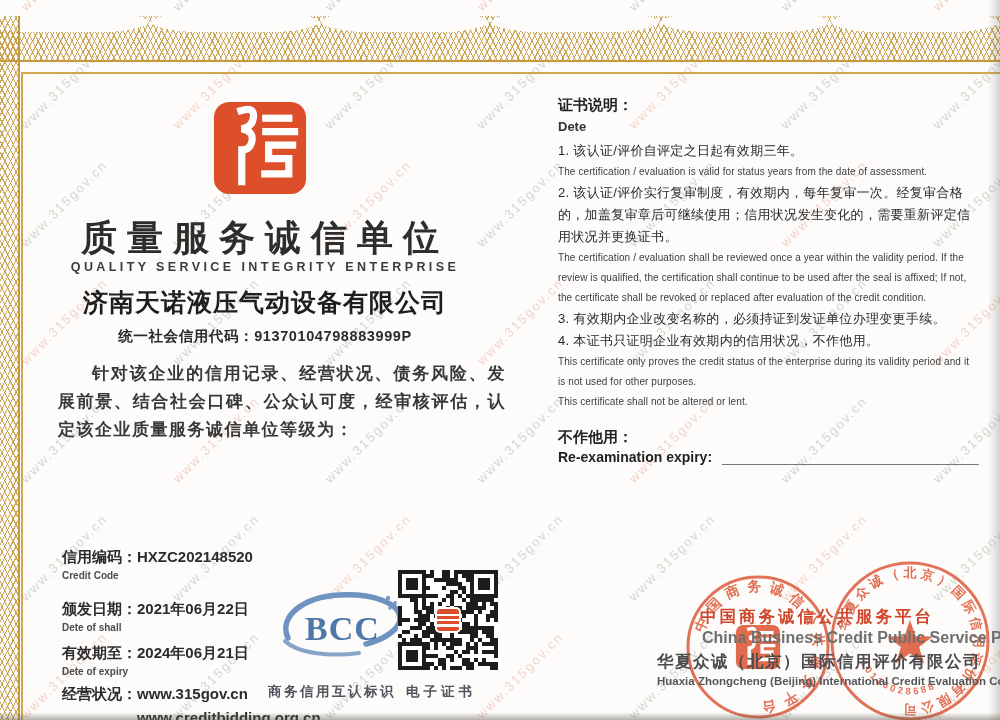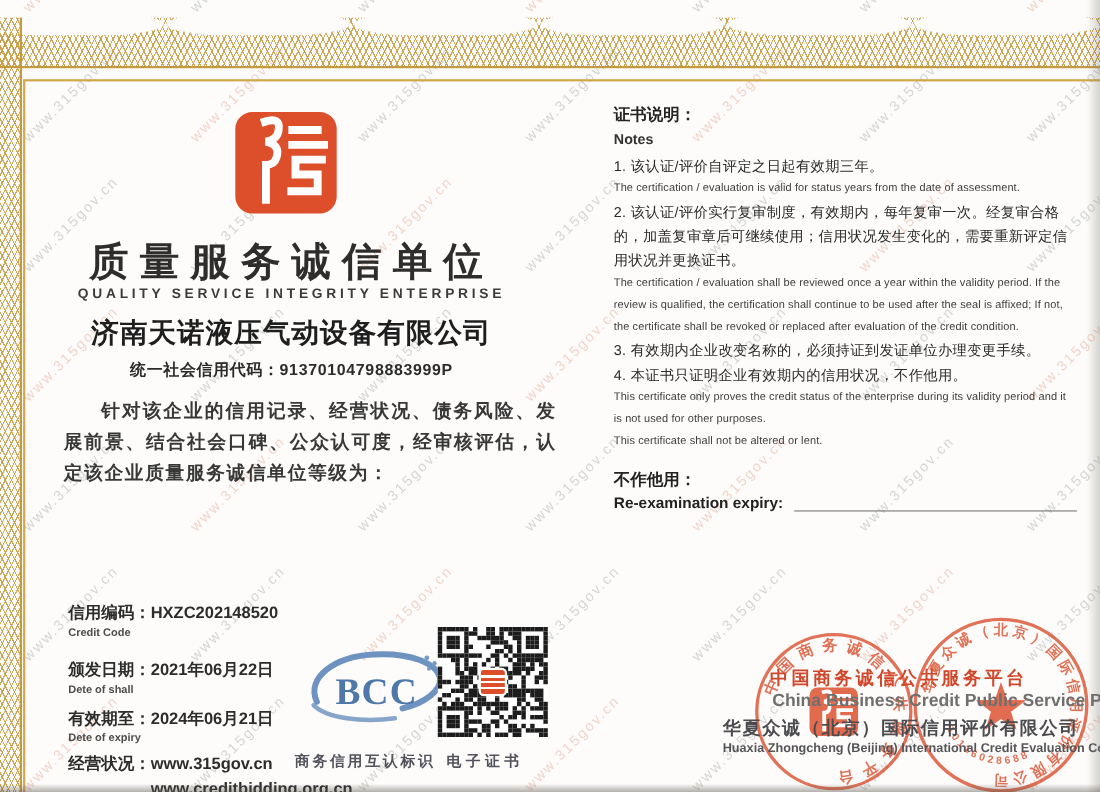--- a/index.html
+++ b/index.html
@@ -590,21 +590,21 @@
         <i style="left:68px;top:96px"></i>
         <i style="left:72px;top:96px"></i>
         <i style="left:92px;top:96px"></i>
         <i style="left:96px;top:96px"></i>
       </div>
     <div class="qr-logo"></div>
   </div>
 
   <div class="notes">
     <div class="h-zh">证书说明：</div>
-    <div class="h-en">Notes</div>
+    <div class="h-en">Dete</div>
 
     <div class="note-zh">1. 该认证/评价自评定之日起有效期三年。</div>
     <div class="note-en">The certification / evaluation is valid for status years from the date of assessment.</div>
     <div class="note-zh">2. 该认证/评价实行复审制度，有效期内，每年复审一次。经复审合格的，加盖复审章后可继续使用；信用状况发生变化的，需要重新评定信用状况并更换证书。</div>
     <div class="note-en">The certification / evaluation shall be reviewed once a year within the validity period. If the review is qualified,  the certification shall continue to be used after the seal is affixed; If not, the certificate shall be revoked or replaced after evaluation of the credit condition.</div>
     <div class="note-zh">3. 有效期内企业改变名称的，必须持证到发证单位办理变更手续。</div>
     <div class="note-zh">4. 本证书只证明企业有效期内的信用状况，不作他用。</div>
     <div class="note-en">This certificate only proves the credit status of the enterprise during its validity period and it is not used for other purposes.</div>
     <div class="note-en">This certificate shall not be altered or lent.</div>
 

